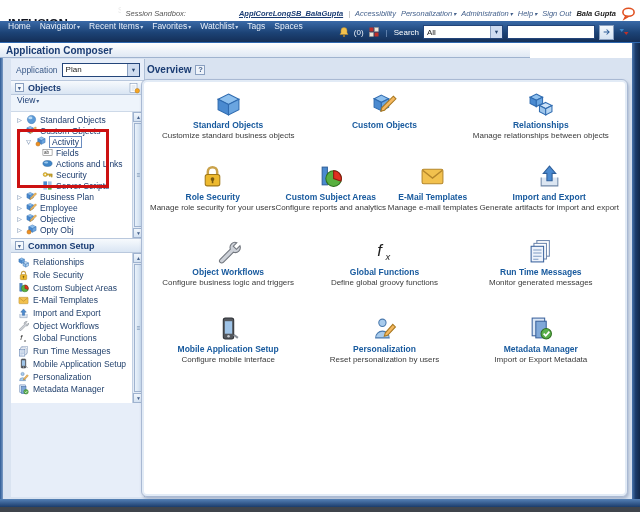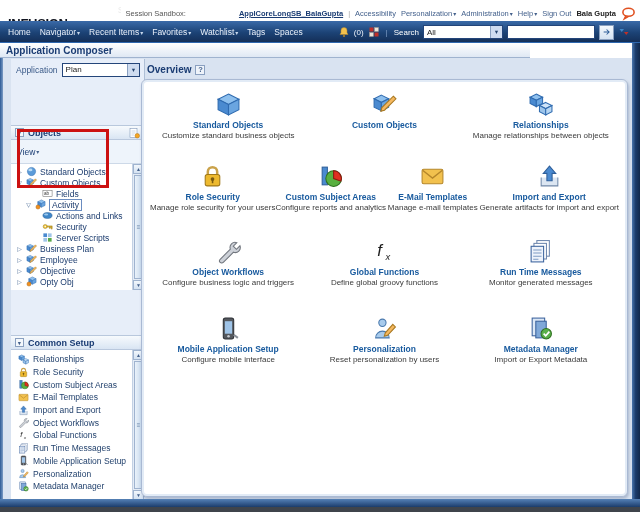--- a/index.html
+++ b/index.html
@@ -3,37 +3,37 @@
 <meta charset="utf-8">
 <style>
   html,body{margin:0;padding:0;background:#555;}
   *{box-sizing:border-box;font-family:"Liberation Sans",sans-serif;}
   #window{position:relative;width:640px;height:512px;background:#fff;overflow:hidden;margin:0 auto;}
 
   
   .tophdr{position:absolute;left:0;top:0;width:640px;height:21px;background:#fff;}
   .logo{position:absolute;left:8px;top:16px;font-size:13px;font-weight:800;letter-spacing:-.3px;color:#10141f;border-bottom:2px solid #2e68b0;line-height:15px;}
   .watermark{position:absolute;left:118px;top:4px;font-size:10px;color:#ececec;white-space:nowrap;}
-  .hdr-right{position:absolute;right:4px;top:0;height:27px;display:flex;align-items:center;gap:5px;font-size:7.5px;color:#44618c;white-space:nowrap;background:#fff;padding-left:4px;}
+  .hdr-right{position:absolute;right:4px;top:0;height:27px;display:flex;align-items:center;gap:5px;font-size:7.5px;color:#44618c;white-space:nowrap;background:#fff;padding-left:4px;font-style:italic;}
   .hdr-right .plain{color:#555;}
   .hdr-right .sess{font-weight:bold;color:#1a3c73;text-decoration:underline;cursor:pointer;margin-left:48px;}
   .hdr-right .sep{color:#aaa;}
   .hdr-right .lnk{cursor:pointer;}
   .hdr-right .usr{font-weight:bold;color:#222;}
   .caret::after{content:"▾";font-size:6px;color:#44618c;margin-left:1px;}
   .ic{display:inline-flex;align-items:center;justify-content:center;}
   .ic svg{width:100%;height:100%;display:block;}
   .ic.i16{width:15px;height:15px;}
   .ic.i13{width:12px;height:12px;}
   .ic.i11{width:11px;height:11px;}
   .ic.i25{width:25px;height:25px;}
 
   
   .navbar{position:absolute;left:0;top:21px;width:640px;height:22px;background:linear-gradient(#3a6aa8,#1c4376 55%,#142f58);border-bottom:1px solid #2e68b0;}
-  .nav-left{position:absolute;left:8px;top:0;height:22px;display:flex;align-items:center;gap:9px;font-size:8.5px;color:#e9f0fa;white-space:nowrap;}
+  .nav-left{position:absolute;left:8px;top:0;height:22px;display:flex;align-items:flex-start;gap:9px;font-size:8.5px;color:#e9f0fa;white-space:nowrap;}
   .nav-left .nitem{cursor:pointer;display:flex;align-items:center;}
   .nav-left .caret::after{color:#c8d8ec;}
   .nav-right{position:absolute;right:10px;top:0;height:22px;display:flex;align-items:center;gap:4px;font-size:8px;color:#fff;white-space:nowrap;}
   .nav-right .cnt{color:#f0f4fa;}
   .nav-right .sep{color:#7d9cc4;margin:0 2px;}
   .selbox{display:flex;align-items:center;height:14px;background:#fff;border:1px solid #24457a;font-size:8px;color:#222;}
   .selbox .val{padding:0 3px;flex:1;}
   .selbox .arrow{width:12px;height:100%;background:#cfdcf0;border-left:1px solid #8aa0c0;display:flex;align-items:center;justify-content:center;font-size:5.5px;color:#24436e;}
   .sch-sel{width:80px;}
   .sch-input{width:88px;height:14px;border:1px solid #24457a;background:#fff;font-size:8px;padding:0 2px;}
@@ -43,24 +43,24 @@
   .titlebar{position:absolute;left:0;top:43px;width:530px;height:15px;background:linear-gradient(#ffffff,#dfe8f4);border-bottom:1px solid #9fb3cf;font-size:10px;font-weight:bold;color:#1a3c73;line-height:15px;padding-left:6px;}
 
   
   .body{position:absolute;left:0;top:58px;width:640px;height:441px;background:#d9e3f1;}
   .lframe{position:absolute;left:0;top:58px;width:3px;height:441px;background:linear-gradient(90deg,#2c5a96,#7c9cc6);}
 
   
   .sidebar{position:absolute;left:11px;top:59px;width:134px;height:438px;background:#e7eef9;border-right:1px solid #aebfd6;}
   .app-row{height:21px;display:flex;align-items:center;gap:4px;padding:0 4px 0 5px;font-size:8.5px;color:#3a5a88;}
   .app-sel{width:94px;}
-  .sec-hdr{height:15px;display:flex;align-items:center;gap:4px;padding:0 4px;background:linear-gradient(#f7fafd,#d9e5f3);border-top:1px solid #b9c8dd;border-bottom:1px solid #b9c8dd;font-size:9px;font-weight:bold;color:#1a3c73;margin-top:45px;}
+  .sec-hdr{height:15px;display:flex;align-items:center;gap:4px;padding:0 4px;background:linear-gradient(#f7fafd,#d9e5f3);border-top:1px solid #b9c8dd;border-bottom:1px solid #b9c8dd;font-size:9px;font-weight:bold;color:#1a3c73;}
   .chev{width:9px;height:9px;border:1px solid #8aa0c0;background:#f4f8fc;display:flex;align-items:center;justify-content:center;}
   .chev::after{content:"▾";font-size:5.5px;color:#44618c;}
-  .viewbar{height:24px;display:flex;align-items:center;background:#eef4fb;border-bottom:1px solid #cdd9e8;font-size:8.5px;color:#1a3c73;padding-left:6px;}
+  .viewbar{height:17px;display:flex;align-items:flex-start;background:#eef4fb;border-bottom:1px solid #cdd9e8;font-size:8.5px;color:#1a3c73;padding-left:6px;}
   .viewbar .vlabel{display:flex;align-items:center;cursor:pointer;}
   .tree-wrap{position:relative;height:126px;background:#fff;display:flex;overflow:hidden;}
   .tree-list{flex:1;padding-top:2px;overflow:hidden;}
   .trow{height:11px;display:flex;align-items:center;gap:3px;font-size:8.5px;color:#1c3c6e;white-space:nowrap;cursor:pointer;}
   .trow.lvl0{padding-left:5px;}
   .trow.lvl1{padding-left:14px;}
   .trow.lvl2{padding-left:31px;}
   .exp{width:7px;font-size:6px;color:#4a6a95;text-align:center;}
   .exp.c::after{content:"▷";}
   .exp.e::after{content:"▽";}
@@ -216,40 +216,40 @@
             <span class="ic i11">
               <svg viewBox="0 0 24 24">
                 <polygon points="9,3 16,6.5 9,10 2,6.5" fill="#8ec0ee" stroke="#2f6bb0"></polygon>
                 <polygon points="2,6.5 9,10 9,18 2,14.5" fill="#4a8ad0" stroke="#2f6bb0"></polygon>
                 <polygon points="16,6.5 9,10 9,18 16,14.5" fill="#6aa5e0" stroke="#2f6bb0"></polygon>
                 <polygon points="20.5,4 23,6.5 12,17.5 8.5,18.5 9.5,15" fill="#f5b860" stroke="#a87820"></polygon>
               </svg>
             </span>
             <span class="tl">Custom Objects</span>
           </div>
-        <div class="trow lvl2">
-            <span class="ic i11">
-              <svg viewBox="0 0 24 24">
-                <rect x="2" y="5" width="20" height="14" fill="#fff" stroke="#555"></rect>
-                <text x="4.5" y="16" font-size="10" fill="#333" font-family="Liberation Sans,sans-serif">ab</text>
-              </svg>
-            </span>
-            <span class="tl">Fields</span>
-          </div>
         <div class="trow lvl1">
             <span class="exp e"></span>
             <span class="ic i11">
               <svg viewBox="0 0 24 24">
                 <polygon points="14,2 22,6 14,10 6,6" fill="#8ec0ee" stroke="#2f6bb0"></polygon>
                 <polygon points="6,6 14,10 14,18 6,14" fill="#4a8ad0" stroke="#2f6bb0"></polygon>
                 <polygon points="22,6 14,10 14,18 22,14" fill="#6aa5e0" stroke="#2f6bb0"></polygon>
                 <circle cx="6.5" cy="17.5" r="4.5" fill="#f09020" stroke="#a86010"></circle>
               </svg>
             </span>
             <span class="tl selbox-label">Activity</span>
+          </div>
+        <div class="trow lvl2">
+            <span class="ic i11">
+              <svg viewBox="0 0 24 24">
+                <rect x="2" y="5" width="20" height="14" fill="#fff" stroke="#555"></rect>
+                <text x="4.5" y="16" font-size="10" fill="#333" font-family="Liberation Sans,sans-serif">ab</text>
+              </svg>
+            </span>
+            <span class="tl">Fields</span>
           </div>
         <div class="trow lvl2">
             <span class="ic i11">
               <svg viewBox="0 0 24 24">
                 <ellipse cx="12" cy="12" rx="10" ry="6.5" fill="#3f86c8" stroke="#245a90"></ellipse>
                 <ellipse cx="9" cy="10" rx="4.5" ry="2.2" fill="#9cc8ec"></ellipse>
               </svg>
             </span>
             <span class="tl">Actions and Links</span>
           </div>

